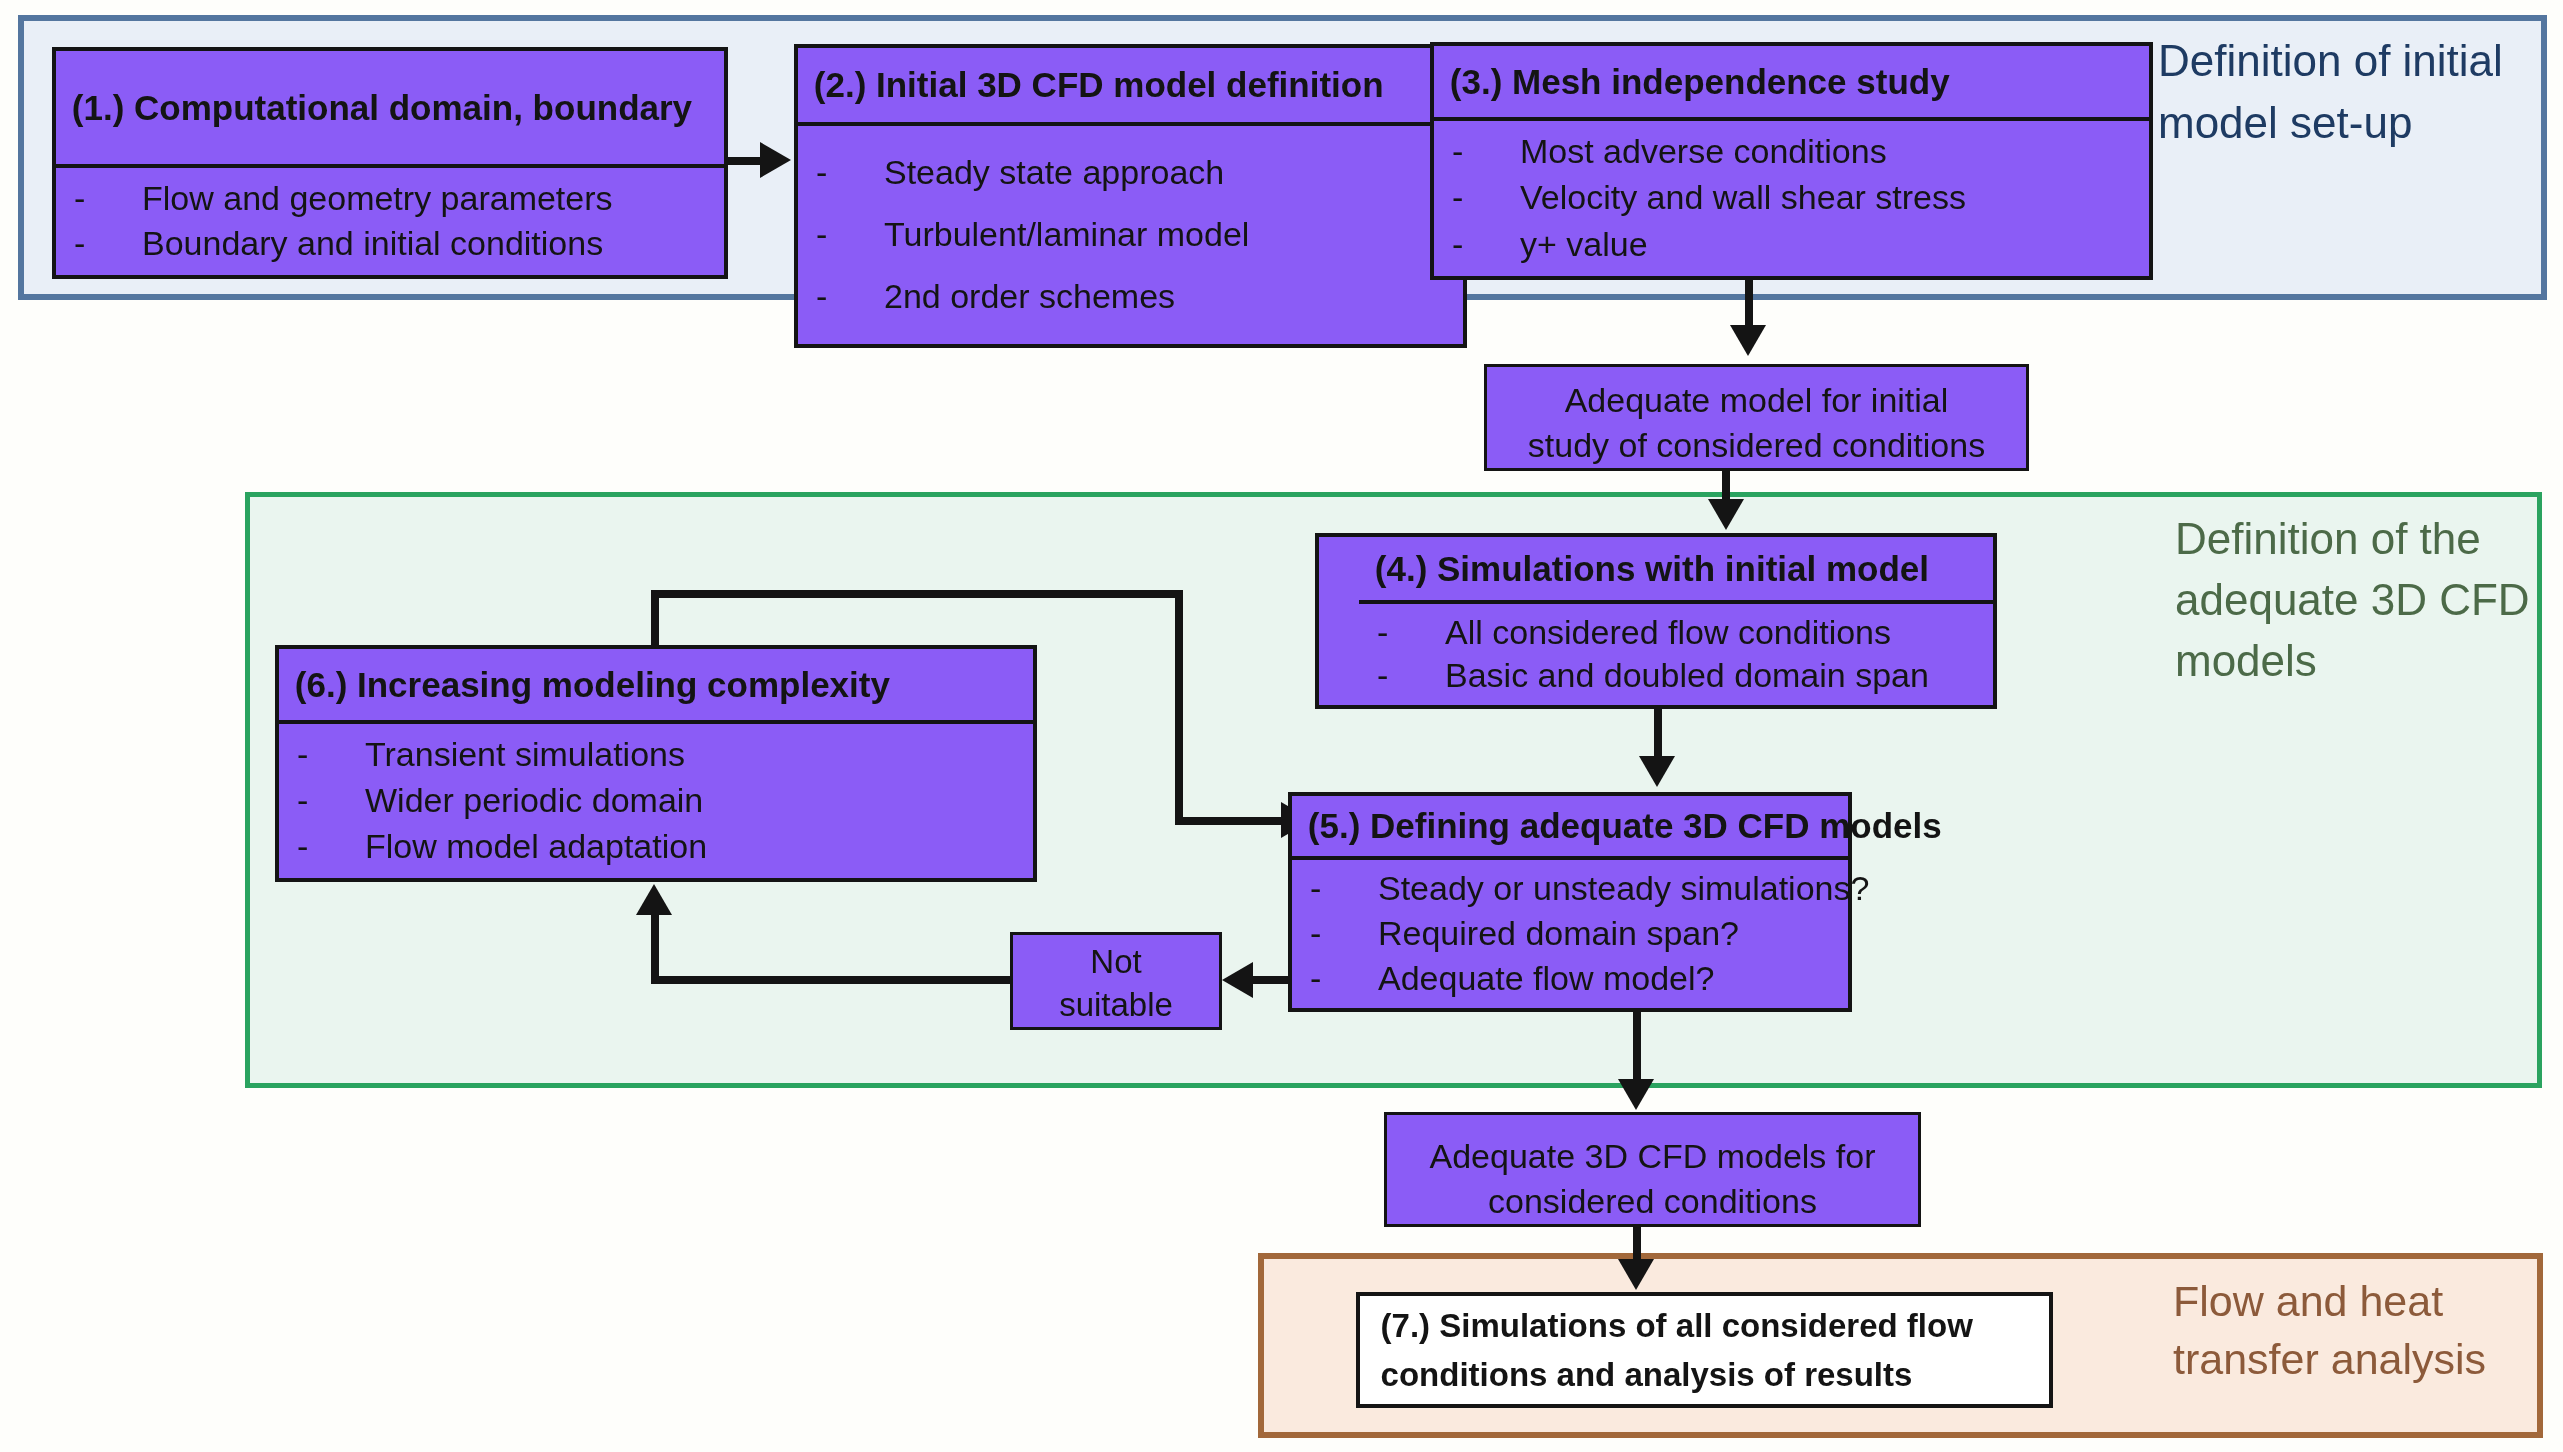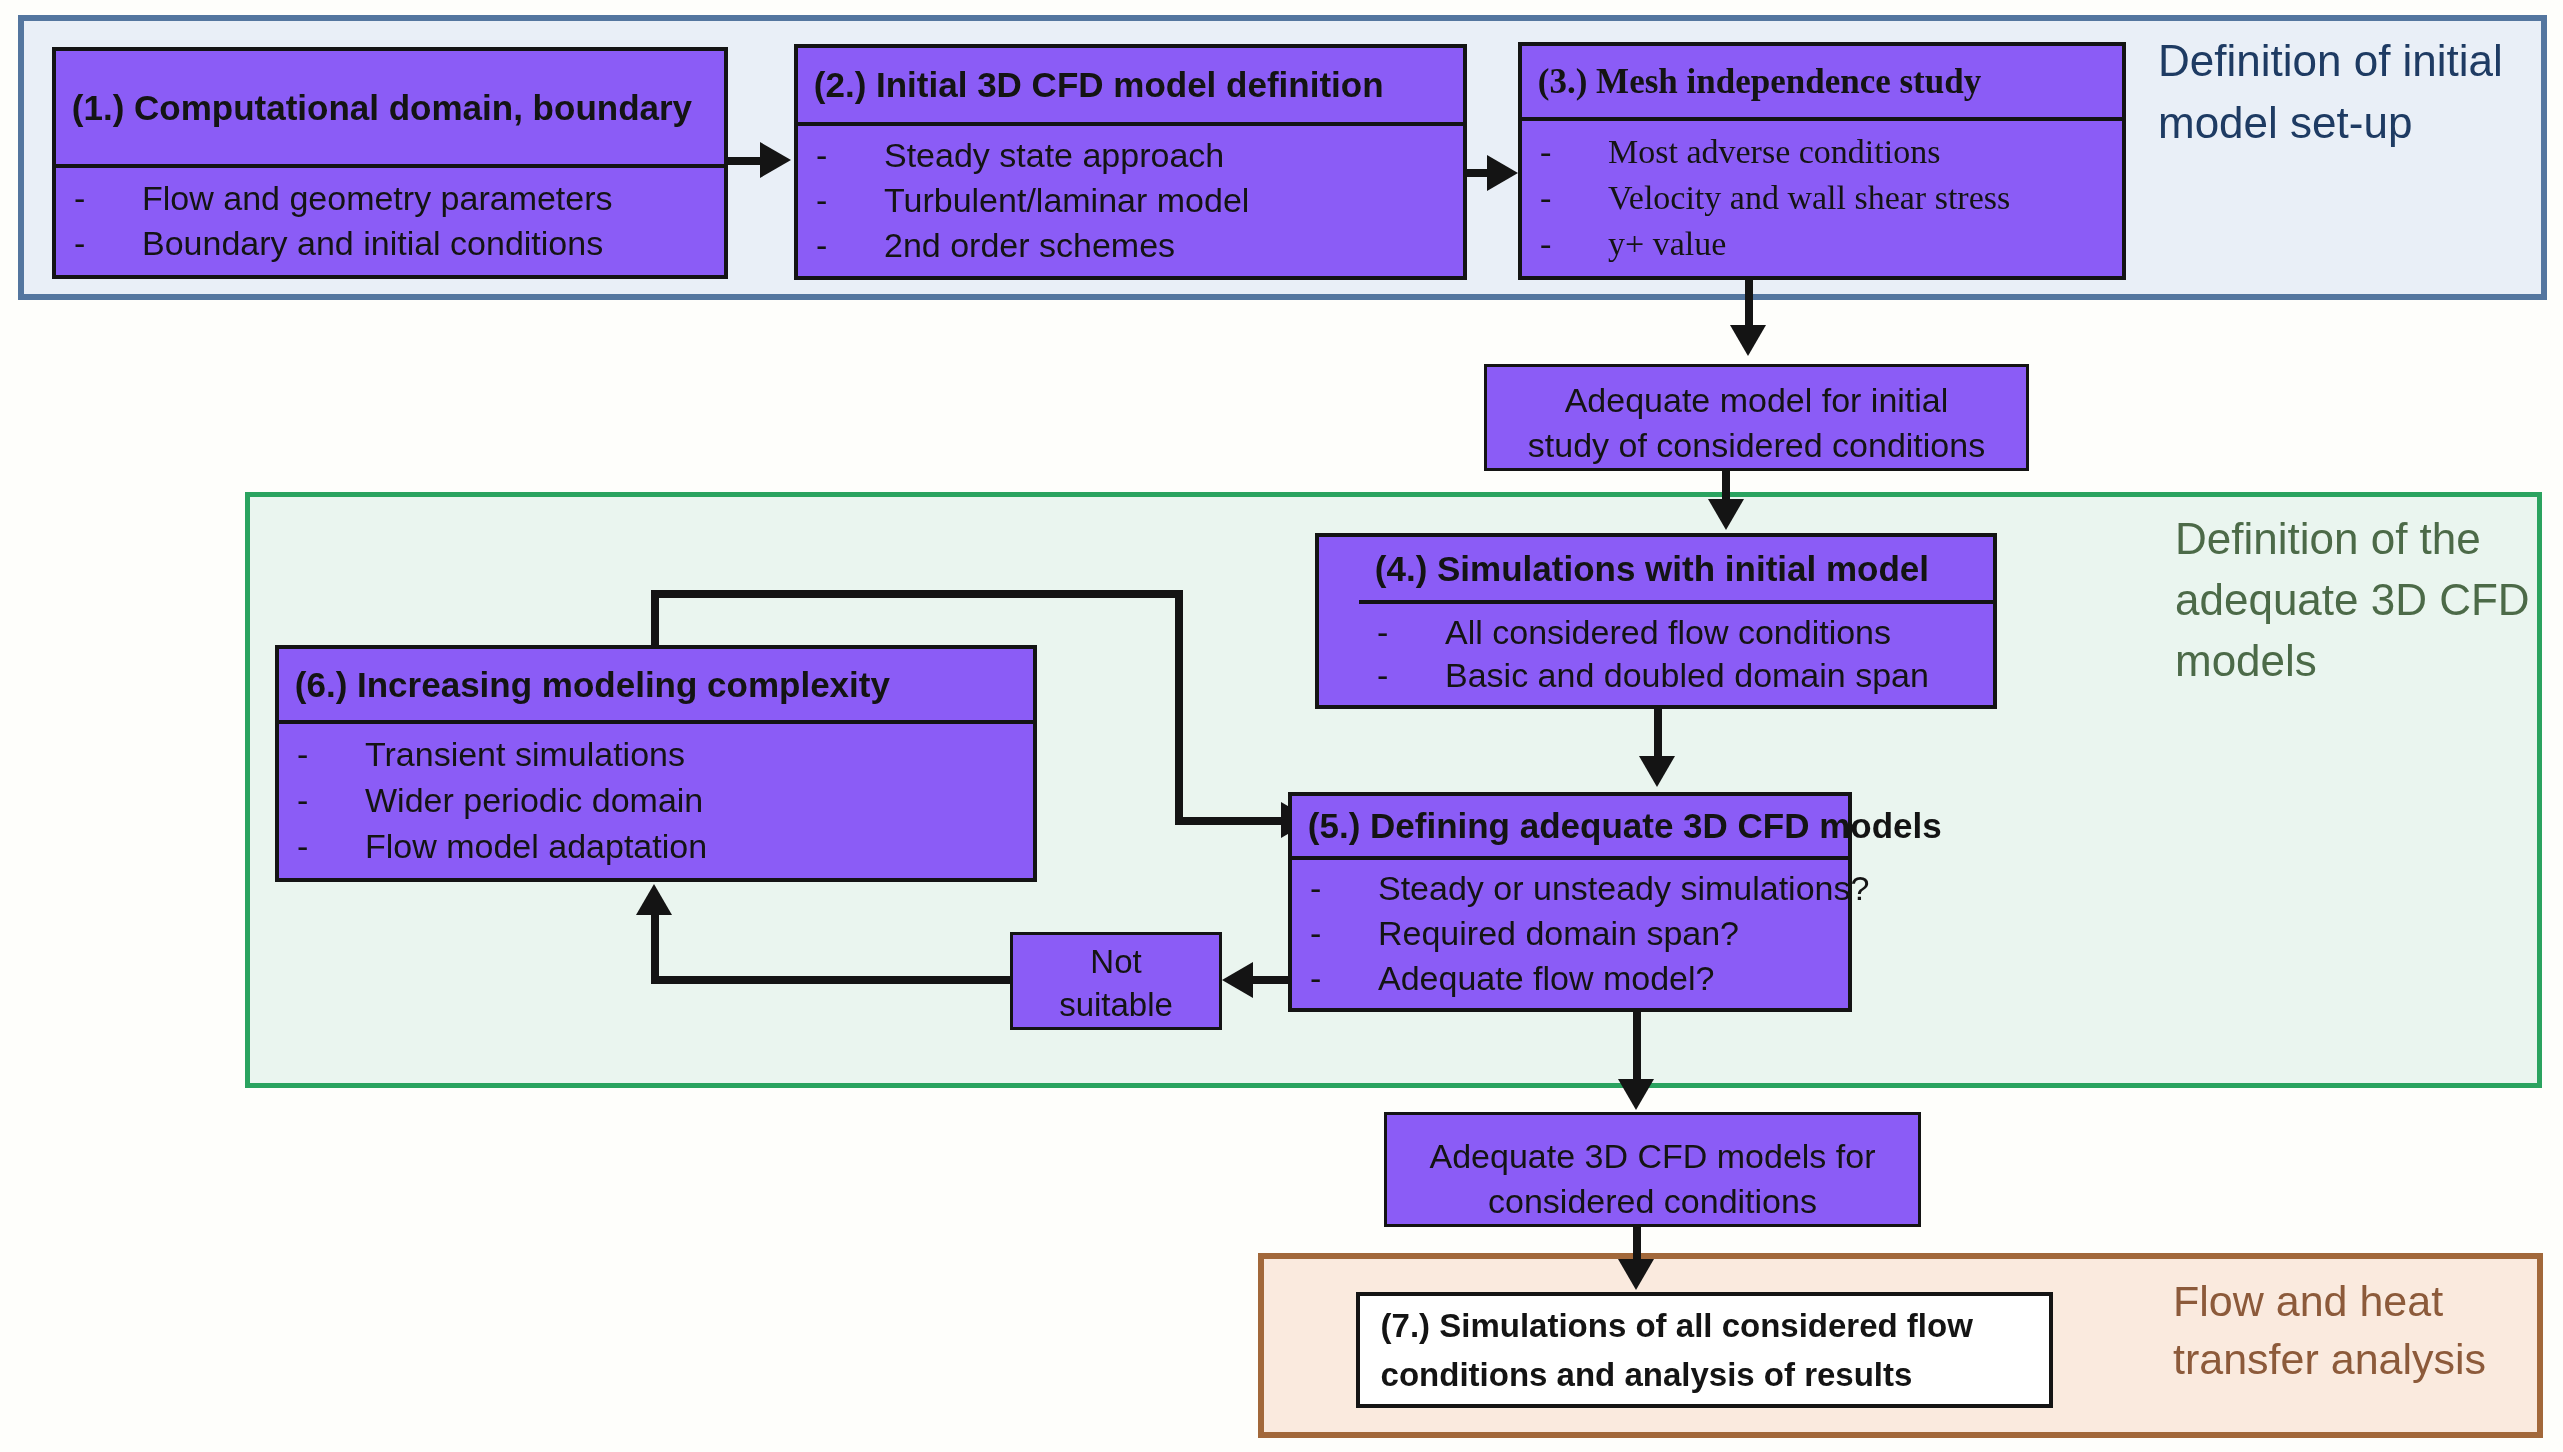--- a/index.html
+++ b/index.html
@@ -115,41 +115,41 @@
           <span class="dash">-</span>
           <span>Flow and geometry parameters</span>
         </div>
       <div class="bullet">
           <span class="dash">-</span>
           <span>Boundary and initial conditions</span>
         </div>
     </div>
   </div>
 
-  <div class="pbox" id="box2" style="left:794px;top:44px;width:673px;height:236px;">
+  <div class="pbox" id="box2" style="left:794px;top:44px;width:673px;height:304px;">
     <div class="pbox-header">
       <div>(2.) Initial 3D CFD model definition</div>
     </div>
     <div class="pbox-body">
       <div class="bullet">
           <span class="dash">-</span>
           <span>Steady state approach</span>
         </div>
       <div class="bullet">
           <span class="dash">-</span>
           <span>Turbulent/laminar model</span>
         </div>
       <div class="bullet">
           <span class="dash">-</span>
           <span>2nd order schemes</span>
         </div>
     </div>
   </div>
 
-  <div class="pbox" id="box3" style="left:1518px;top:42px;width:608px;height:238px;font-family:Liberation Serif, serif;">
+  <div class="pbox" id="box3" style="left:1430px;top:42px;width:723px;height:238px;">
     <div class="pbox-header">
       <div>(3.) Mesh independence study</div>
     </div>
     <div class="pbox-body">
       <div class="bullet">
           <span class="dash">-</span>
           <span>Most adverse conditions</span>
         </div>
       <div class="bullet">
           <span class="dash">-</span>

